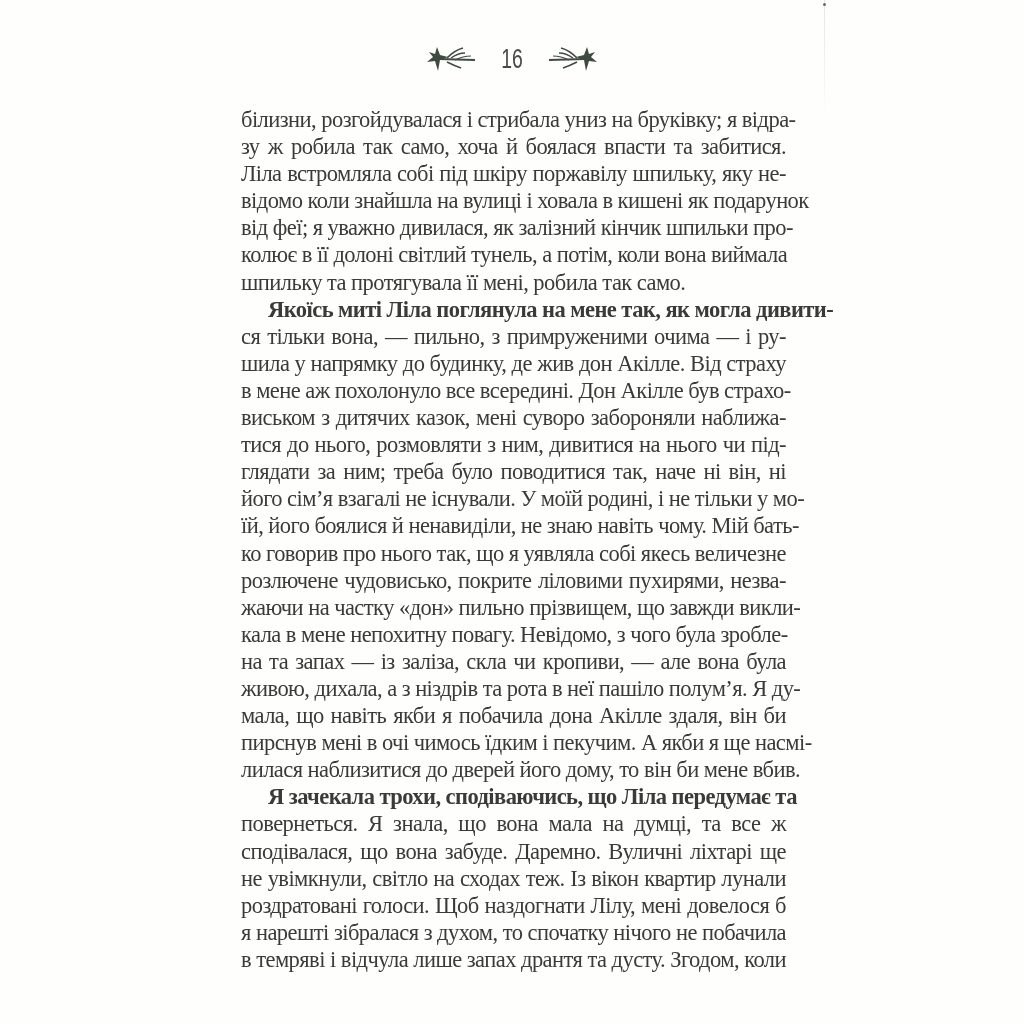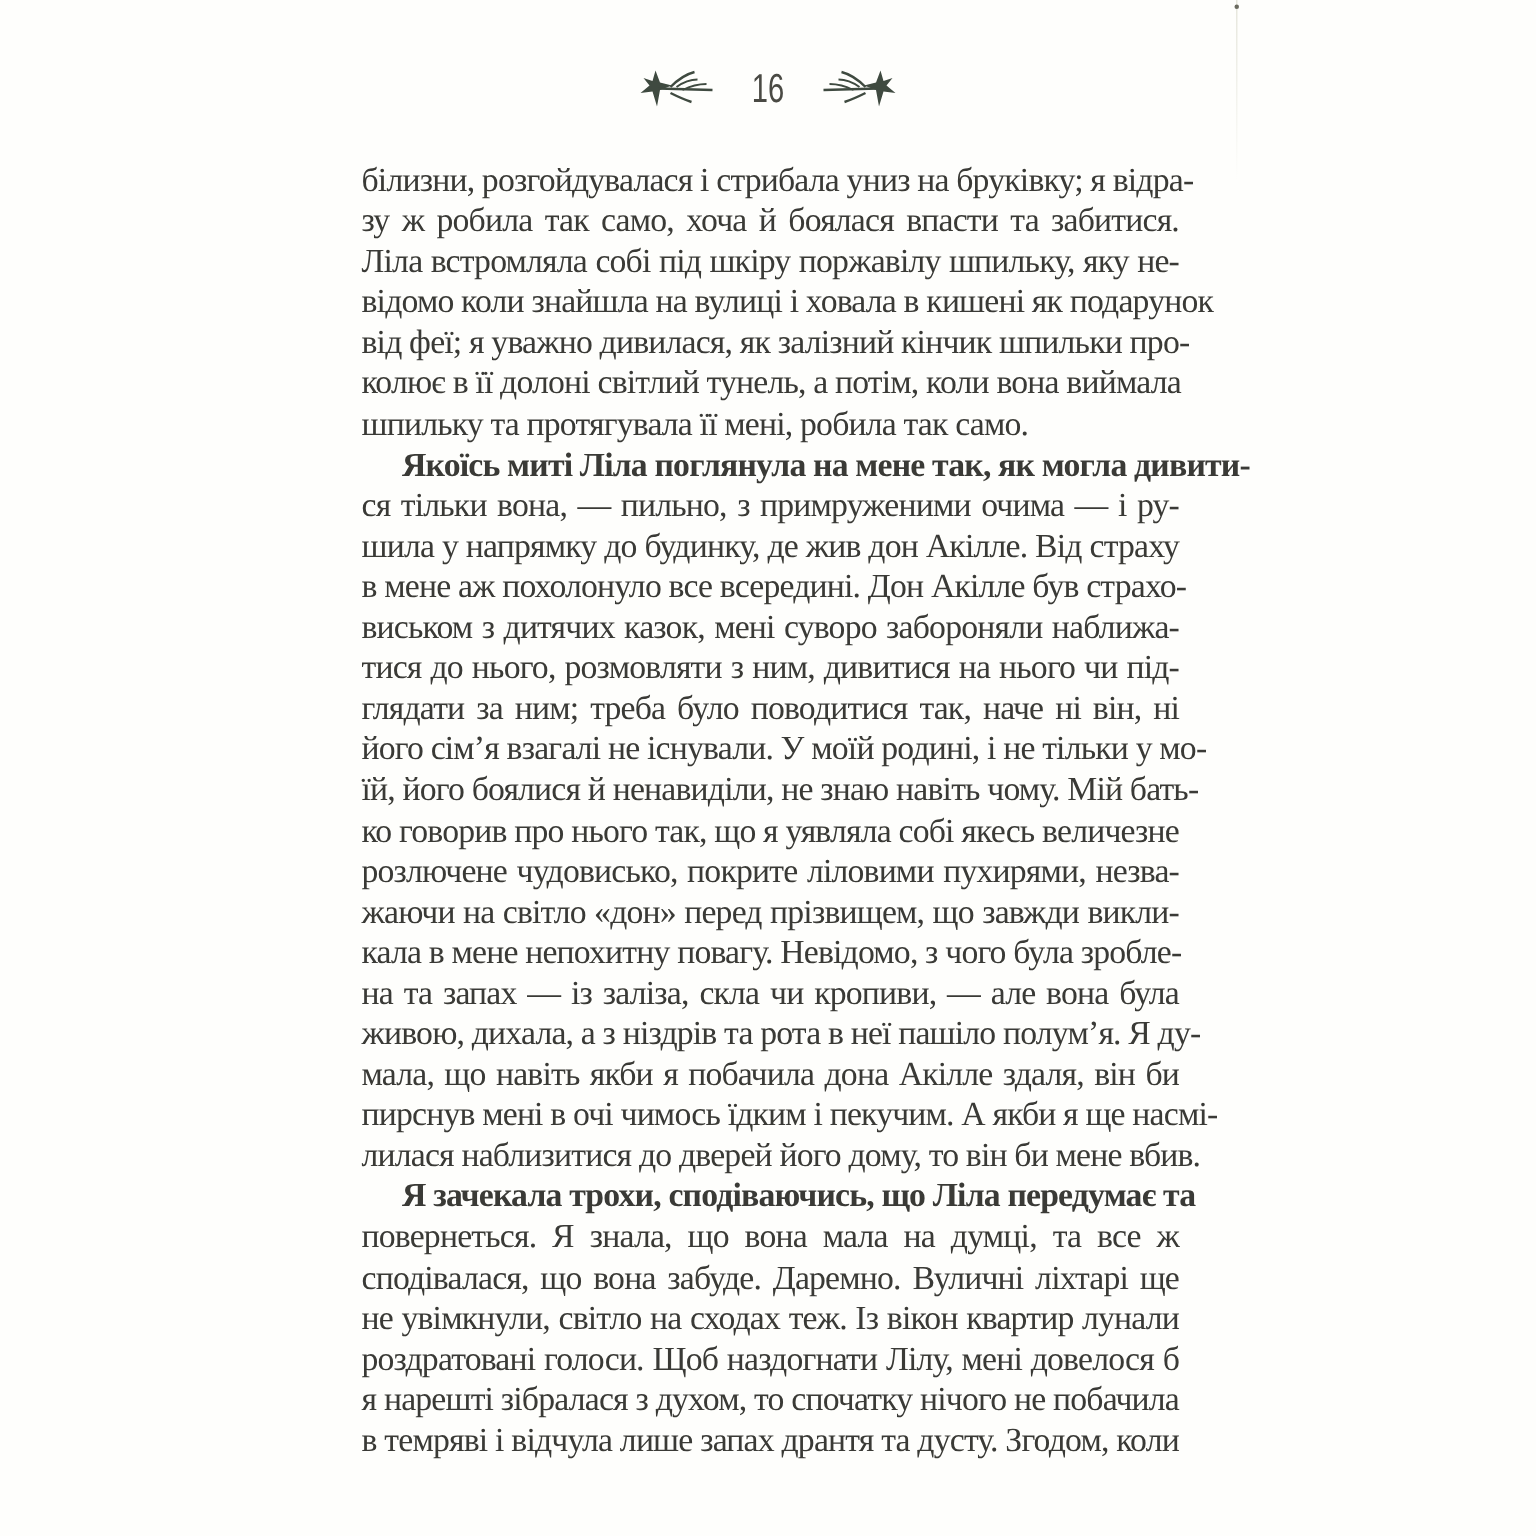--- a/index.html
+++ b/index.html
@@ -133,21 +133,21 @@
     <span class="line">ся тільки вона, — пильно, з примруженими очима — і ру-</span>
     <span class="line">шила у напрямку до будинку, де жив дон Акілле. Від страху</span>
     <span class="line">в мене аж похолонуло все всередині. Дон Акілле був страхо-</span>
     <span class="line">виськом з дитячих казок, мені суворо забороняли наближа-</span>
     <span class="line">тися до нього, розмовляти з ним, дивитися на нього чи під-</span>
     <span class="line">глядати за ним; треба було поводитися так, наче ні він, ні</span>
     <span class="line">його сім’я взагалі не існували. У моїй родині, і не тільки у мо-</span>
     <span class="line">їй, його боялися й ненавиділи, не знаю навіть чому. Мій бать-</span>
     <span class="line">ко говорив про нього так, що я уявляла собі якесь величезне</span>
     <span class="line">розлючене чудовисько, покрите ліловими пухирями, незва-</span>
-    <span class="line">жаючи на світло «дон» перед прізвищем, що завжди викли-</span>
+    <span class="line">жаючи на частку «дон» пильно прізвищем, що завжди викли-</span>
     <span class="line">кала в мене непохитну повагу. Невідомо, з чого була зробле-</span>
     <span class="line">на та запах — із заліза, скла чи кропиви, — але вона була</span>
     <span class="line">живою, дихала, а з ніздрів та рота в неї пашіло полум’я. Я ду-</span>
     <span class="line">мала, що навіть якби я побачила дона Акілле здаля, він би</span>
     <span class="line">пирснув мені в очі чимось їдким і пекучим. А якби я ще насмі-</span>
     <span class="line">лилася наблизитися до дверей його дому, то він би мене вбив.</span>
   </div>
 
   <div>
     <span class="line indent">Я зачекала трохи, сподіваючись, що Ліла передумає та</span>

